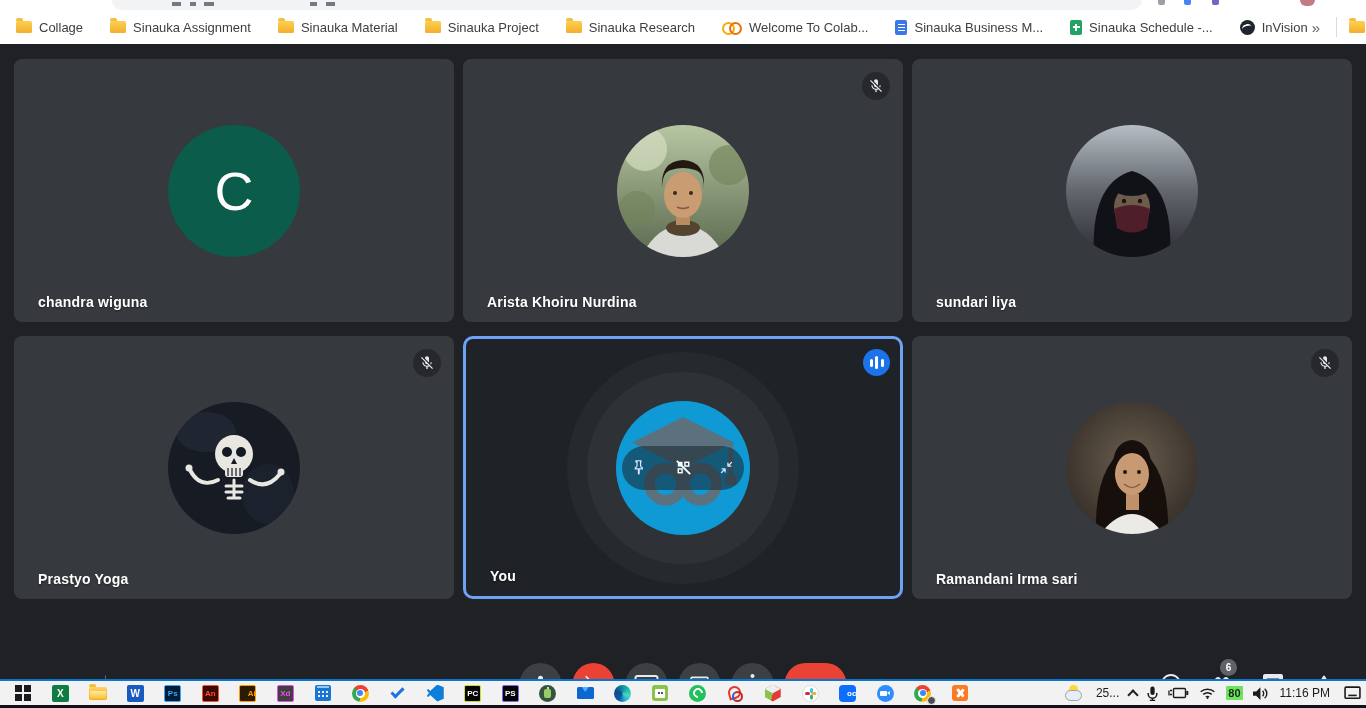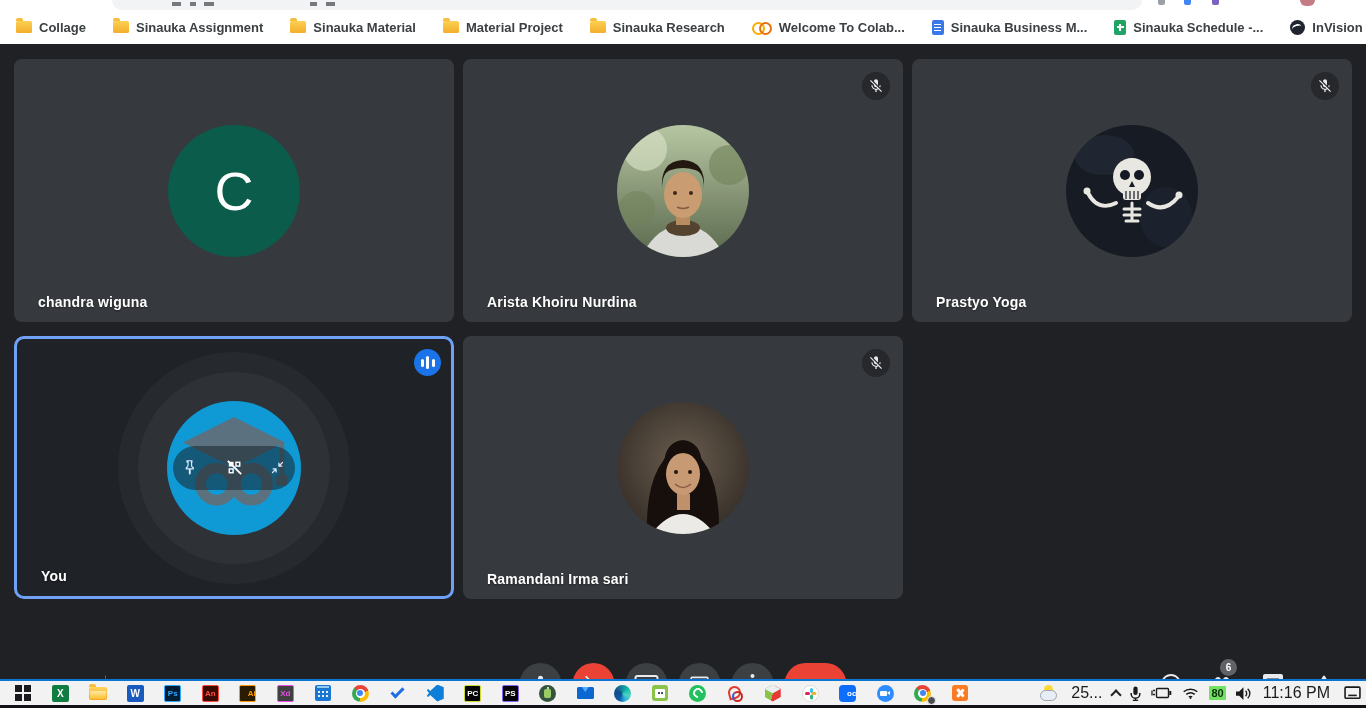--- a/index.html
+++ b/index.html
@@ -9,21 +9,21 @@
   
   #toolbar-sliver { position:absolute; top:0; left:0; width:1366px; height:10px; background:#fff; }
   .omnibox-sliver { position:absolute; left:112px; top:0; width:1030px; height:10px; background:#f1f3f4; border-radius:0 0 12px 12px; }
   .url-speck { position:absolute; top:2px; height:4px; background:#5f6368; opacity:.85; }
   .ext-sliver { position:absolute; top:0; height:5px; width:7px; background:#9aa0a6; border-radius:0 0 2px 2px; }
   .avatar-sliver { position:absolute; top:0; left:1300px; height:6px; width:15px; background:#c37b86; border-radius:0 0 8px 8px; }
 
   
   #bookmarks-bar { position:absolute; top:10px; left:0; width:1366px; height:34px; background:#fff; display:flex; align-items:center; padding:0 12px 0 16px; }
   .bm-item { display:flex; align-items:center; gap:7px; margin-right:27px; cursor:pointer; white-space:nowrap; }
-  .bm-label { font-size:13px; color:#3c4043;font-weight:bold; }
+  .bm-label { font-size:13px; color:#3c4043; }
   .bm-folder { width:16px; height:12px; background:linear-gradient(#fcd053,#f4ae2a); border-radius:1.5px; position:relative; flex:0 0 auto; }
   .bm-folder::before { content:""; position:absolute; top:-3px; left:0; width:7px; height:3px; background:#f6bd3e; border-radius:2px 2px 0 0; }
   .bm-colab { width:20px; height:12px; position:relative; flex:0 0 auto; }
   .bm-colab::before { content:""; position:absolute; left:0; top:1px; width:9px; height:9px; border:2.6px solid #f9ab00; border-radius:50%; }
   .bm-colab::after { content:""; position:absolute; right:0; top:1px; width:9px; height:9px; border:2.6px solid #e8710a; border-radius:50%; }
   .bm-docs { width:12px; height:15px; background:#3b78e7; border-radius:2px; position:relative; flex:0 0 auto; }
   .bm-docs::after { content:""; position:absolute; left:2.5px; top:4px; width:7px; height:1.6px; background:#fff; box-shadow:0 3px 0 #fff, 0 6px 0 #fff; }
   .bm-sheets { width:12px; height:15px; background:#21a463; border-radius:2px; position:relative; flex:0 0 auto; }
   .bm-sheets::after { content:""; position:absolute; inset:0; background:linear-gradient(#fff,#fff) center/7px 2px no-repeat, linear-gradient(#fff,#fff) center/2px 7px no-repeat; }
   .bm-invision { width:15px; height:15px; background:#20242e; border-radius:50%; position:relative; flex:0 0 auto; }
@@ -112,21 +112,21 @@
   .app-zoomapp { width:17px; height:17px; border-radius:50%; background:#2d8cff; position:relative; }
   .app-zoomapp::before { content:""; position:absolute; top:6px; left:3px; width:7px; height:5px; background:#fff; border-radius:1px; }
   .app-zoomapp::after { content:""; position:absolute; top:6px; left:10.5px; border-top:2.5px solid transparent; border-bottom:2.5px solid transparent; border-right:3.5px solid #fff; }
   .app-xampp { width:16px; height:16px; border-radius:3px; background:#fb7a24; position:relative; }
   .app-xampp::before, .app-xampp::after { content:""; position:absolute; left:7px; top:3px; width:2.5px; height:10px; background:#fff; border-radius:1px; }
   .app-xampp::before { transform:rotate(40deg); }
   .app-xampp::after { transform:rotate(-40deg); }
 
   
   #tray { position:absolute; right:5px; top:679px; height:26px; display:flex; align-items:center; gap:10px; padding-top:2px; }
-  .tray-text { font-size:16px; color:#1b1b1b; }
+  .tray-text { font-size:12px; color:#1b1b1b; }
   .tray-weather { width:21px; height:16px; position:relative; }
   .tray-weather::before { content:""; position:absolute; top:0; left:4px; width:9px; height:9px; border-radius:50%; background:#fdd835; }
   .tray-weather::after { content:""; position:absolute; bottom:0; left:0; width:15px; height:9px; background:#e8eef5; border:1px solid #9aa4ad; border-radius:6px; }
   .tray-chevron { width:8px; height:8px; border-top:2px solid #222; border-right:2px solid #222; transform:rotate(-45deg); margin-top:4px; cursor:pointer; }
   .batt40 { background:#71e063; color:#0c2f0c; font-size:11px; font-weight:700; padding:1px 2px; border-radius:1px; }
 </style>
 </head>
 <body>
 
 <div id="toolbar-sliver">
@@ -150,21 +150,21 @@
   <div class="bm-item">
     <span class="bm-folder"></span>
     <span class="bm-label">Sinauka Assignment</span>
   </div>
   <div class="bm-item">
     <span class="bm-folder"></span>
     <span class="bm-label">Sinauka Material</span>
   </div>
   <div class="bm-item">
     <span class="bm-folder"></span>
-    <span class="bm-label">Material Project</span>
+    <span class="bm-label">Sinauka Project</span>
   </div>
   <div class="bm-item">
     <span class="bm-folder"></span>
     <span class="bm-label">Sinauka Research</span>
   </div>
   <div class="bm-item">
     <span class="bm-colab"></span>
     <span class="bm-label">Welcome To Colab...</span>
   </div>
   <div class="bm-item">
@@ -221,20 +221,39 @@
         <path d="M60 82 Q66 85 72 82" stroke="#8a5b44" stroke-width="1.5" fill="none"></path>
       </svg>
       <div class="mic-off-badge">
         <svg width="16" height="16" viewBox="0 0 24 24" fill="#e8eaed">
             <path d="M19 11h-1.7c0 .74-.16 1.43-.43 2.05l1.23 1.23c.56-.98.9-2.09.9-3.28zm-4.02.17c0-.06.02-.11.02-.17V5c0-1.66-1.34-3-3-3S9 3.34 9 5v.18l5.98 5.99zM4.27 3 3 4.27l6.01 6.01V11c0 1.66 1.33 3 2.99 3 .22 0 .44-.03.65-.08l1.66 1.66c-.71.33-1.5.52-2.31.52-2.76 0-5.3-2.1-5.3-5.1H5c0 3.41 2.72 6.23 6 6.72V21h2v-3.28c.91-.13 1.77-.45 2.54-.9L19.73 21 21 19.73 4.27 3z"></path>
           </svg>
       </div>
       <div class="tile-name">Arista Khoiru Nurdina</div>
     </div>
 
+    <div class="tile">
+      <svg class="avatar-center avatar-photo" viewBox="0 0 132 132">
+        <defs>
+            <linearGradient id="gS" x1="0" y1="0" x2="0" y2="1">
+          <stop offset="0" stop-color="#b5bec4"></stop>
+              <stop offset=".5" stop-color="#62666d"></stop>
+              <stop offset="1" stop-color="#2a2c31"></stop>
+            </linearGradient>
+          </defs>
+        <rect width="132" height="132" fill="url(#gS)"></rect>
+        <path d="M28 132 Q24 58 66 46 Q108 58 104 132 Z" fill="#101217"></path>
+        <ellipse cx="66" cy="82" rx="18" ry="21" fill="#6d5c4c"></ellipse>
+        <ellipse cx="66" cy="63" rx="18" ry="8" fill="#101217"></ellipse>
+        <circle cx="58" cy="76" r="2.2" fill="#1c140e"></circle>
+          <circle cx="74" cy="76" r="2.2" fill="#1c140e"></circle>
+        <path d="M48 84 Q66 76 84 84 L81 103 Q66 112 51 103 Z" fill="#4e1f2b"></path>
+      </svg>
+      <div class="tile-name">sundari liya</div>
+    </div>
 
     <div class="tile">
       <svg class="avatar-center avatar-photo" viewBox="0 0 132 132">
         <rect width="132" height="132" fill="#171c24"></rect>
         <ellipse cx="38" cy="30" rx="30" ry="20" fill="#232b38" opacity=".7"></ellipse>
         <ellipse cx="100" cy="92" rx="26" ry="30" fill="#1d2430" opacity=".8"></ellipse>
         <path d="M50 78 C38 84 28 80 22 68" stroke="#e9e7e1" stroke-width="4" fill="none" stroke-linecap="round"></path>
         <path d="M82 78 C94 86 104 82 112 72" stroke="#e9e7e1" stroke-width="4" fill="none" stroke-linecap="round"></path>
         <circle cx="21" cy="66" r="3.5" fill="#e9e7e1"></circle>
           <circle cx="113" cy="70" r="3.5" fill="#e9e7e1"></circle>

